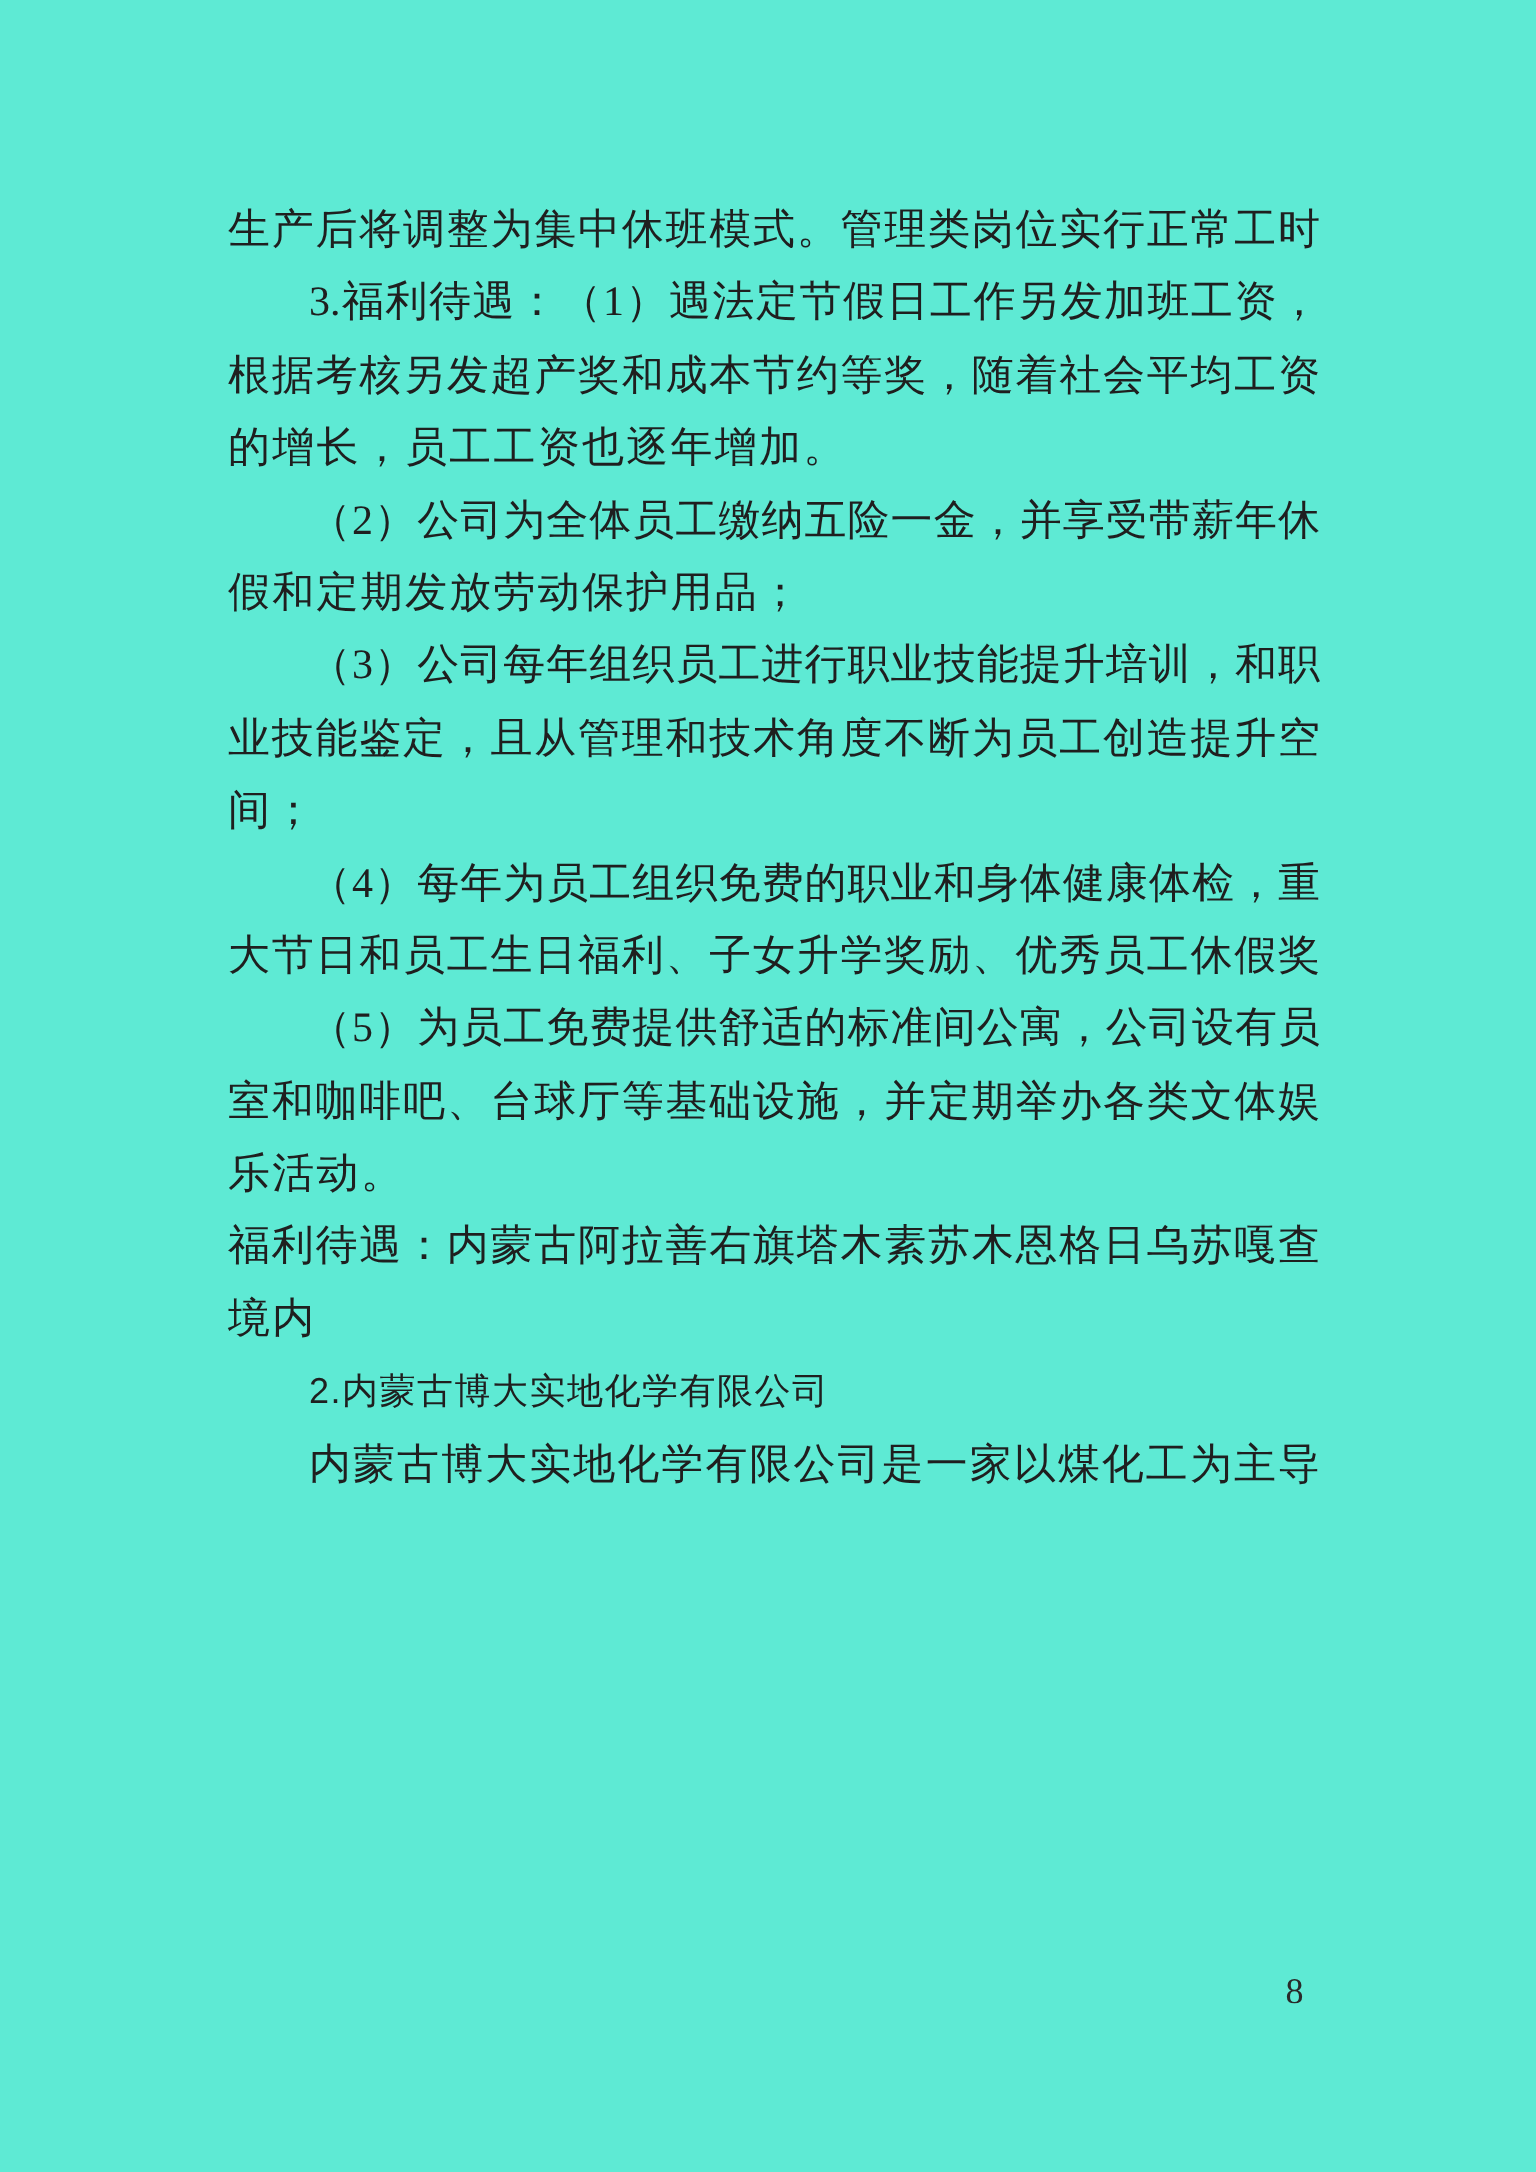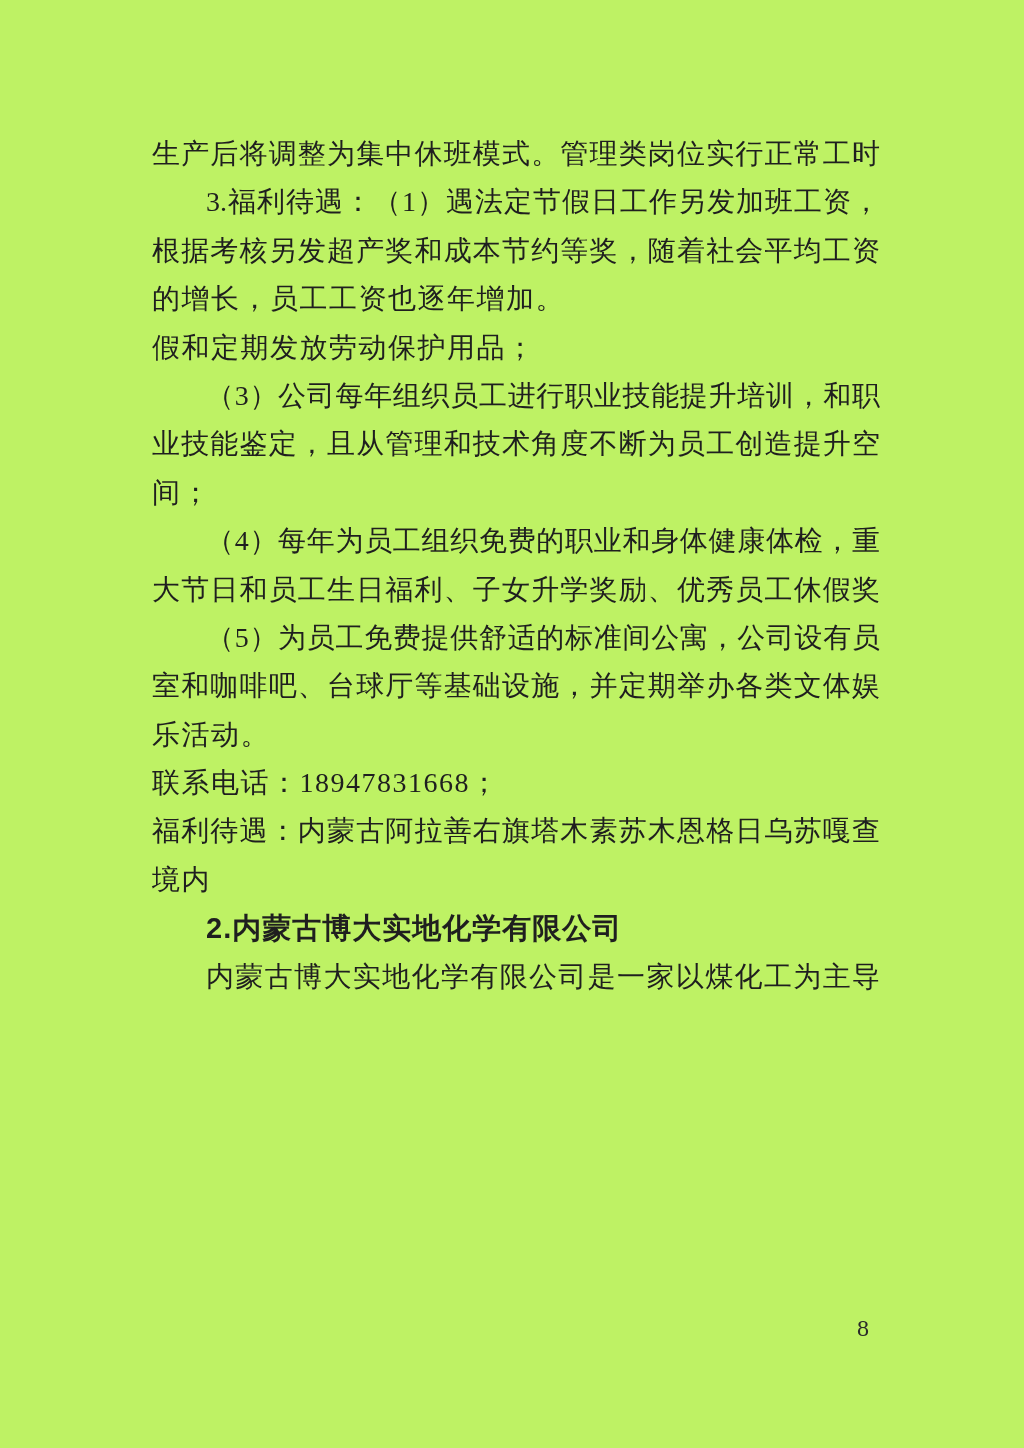--- a/index.html
+++ b/index.html
@@ -1,21 +1,21 @@
 <!DOCTYPE html>
 <html><head>
 <meta charset="utf-8">
 <style>
   html, body { margin: 0; padding: 0; background: #e8e8e8; }
   .page {
     position: relative;
     width: 1024px;
     height: 1448px;
     margin: 0 auto;
-    background: #bef264;
+    background: #5eead4;
     overflow: hidden;
     font-family: "Liberation Serif", "DejaVu Serif", serif;
     color: #1f1f1f;
   }
   .content {
     position: absolute;
     left: 152px;
     top: 130px;
     width: 728px;
   }
@@ -32,22 +32,22 @@
   }
   
   .plain {
     text-align: left;
     letter-spacing: 1.5px;
   }
   
   .ind { text-indent: 54px; }
   .heading {
     font-family: "Liberation Sans", "DejaVu Sans", sans-serif;
-    font-weight: bold;
-    font-size: 29px;
+    font-weight: normal;
+    font-size: 24px;
     letter-spacing: 1px;
   }
   .email-link {
     color: #0563c1;
     text-decoration: underline;
     text-decoration-color: #0563c1;
     text-underline-offset: 5px;
     letter-spacing: 2px;
     cursor: pointer;
   }
@@ -66,31 +66,31 @@
 </head>
 <body>
 
 <div class="page">
   <div class="content">
 
     <div class="line full">生产后将调整为集中休班模式。管理类岗位实行正常工时</div>
     <div class="line full ind">3.福利待遇：（1）遇法定节假日工作另发加班工资，</div>
     <div class="line full">根据考核另发超产奖和成本节约等奖，随着社会平均工资</div>
     <div class="line plain">的增长，员工工资也逐年增加。</div>
+    <div class="line full ind">（2）公司为全体员工缴纳五险一金，并享受带薪年休</div>
     <div class="line plain">假和定期发放劳动保护用品；</div>
     <div class="line full ind">（3）公司每年组织员工进行职业技能提升培训，和职</div>
     <div class="line full">业技能鉴定，且从管理和技术角度不断为员工创造提升空</div>
     <div class="line plain">间；</div>
     <div class="line full ind">（4）每年为员工组织免费的职业和身体健康体检，重</div>
     <div class="line full">大节日和员工生日福利、子女升学奖励、优秀员工休假奖</div>
     <div class="line full ind">（5）为员工免费提供舒适的标准间公寓，公司设有员</div>
     <div class="line full">室和咖啡吧、台球厅等基础设施，并定期举办各类文体娱</div>
     <div class="line plain">乐活动。</div>
 
-    <div class="line plain">联系电话：18947831668；</div>
 
 
     <div class="line full">福利待遇：内蒙古阿拉善右旗塔木素苏木恩格日乌苏嘎查</div>
     <div class="line plain">境内</div>
 
     <div class="line plain ind heading">2.内蒙古博大实地化学有限公司</div>
     <div class="line full ind">内蒙古博大实地化学有限公司是一家以煤化工为主导</div>
 
   </div>
 

